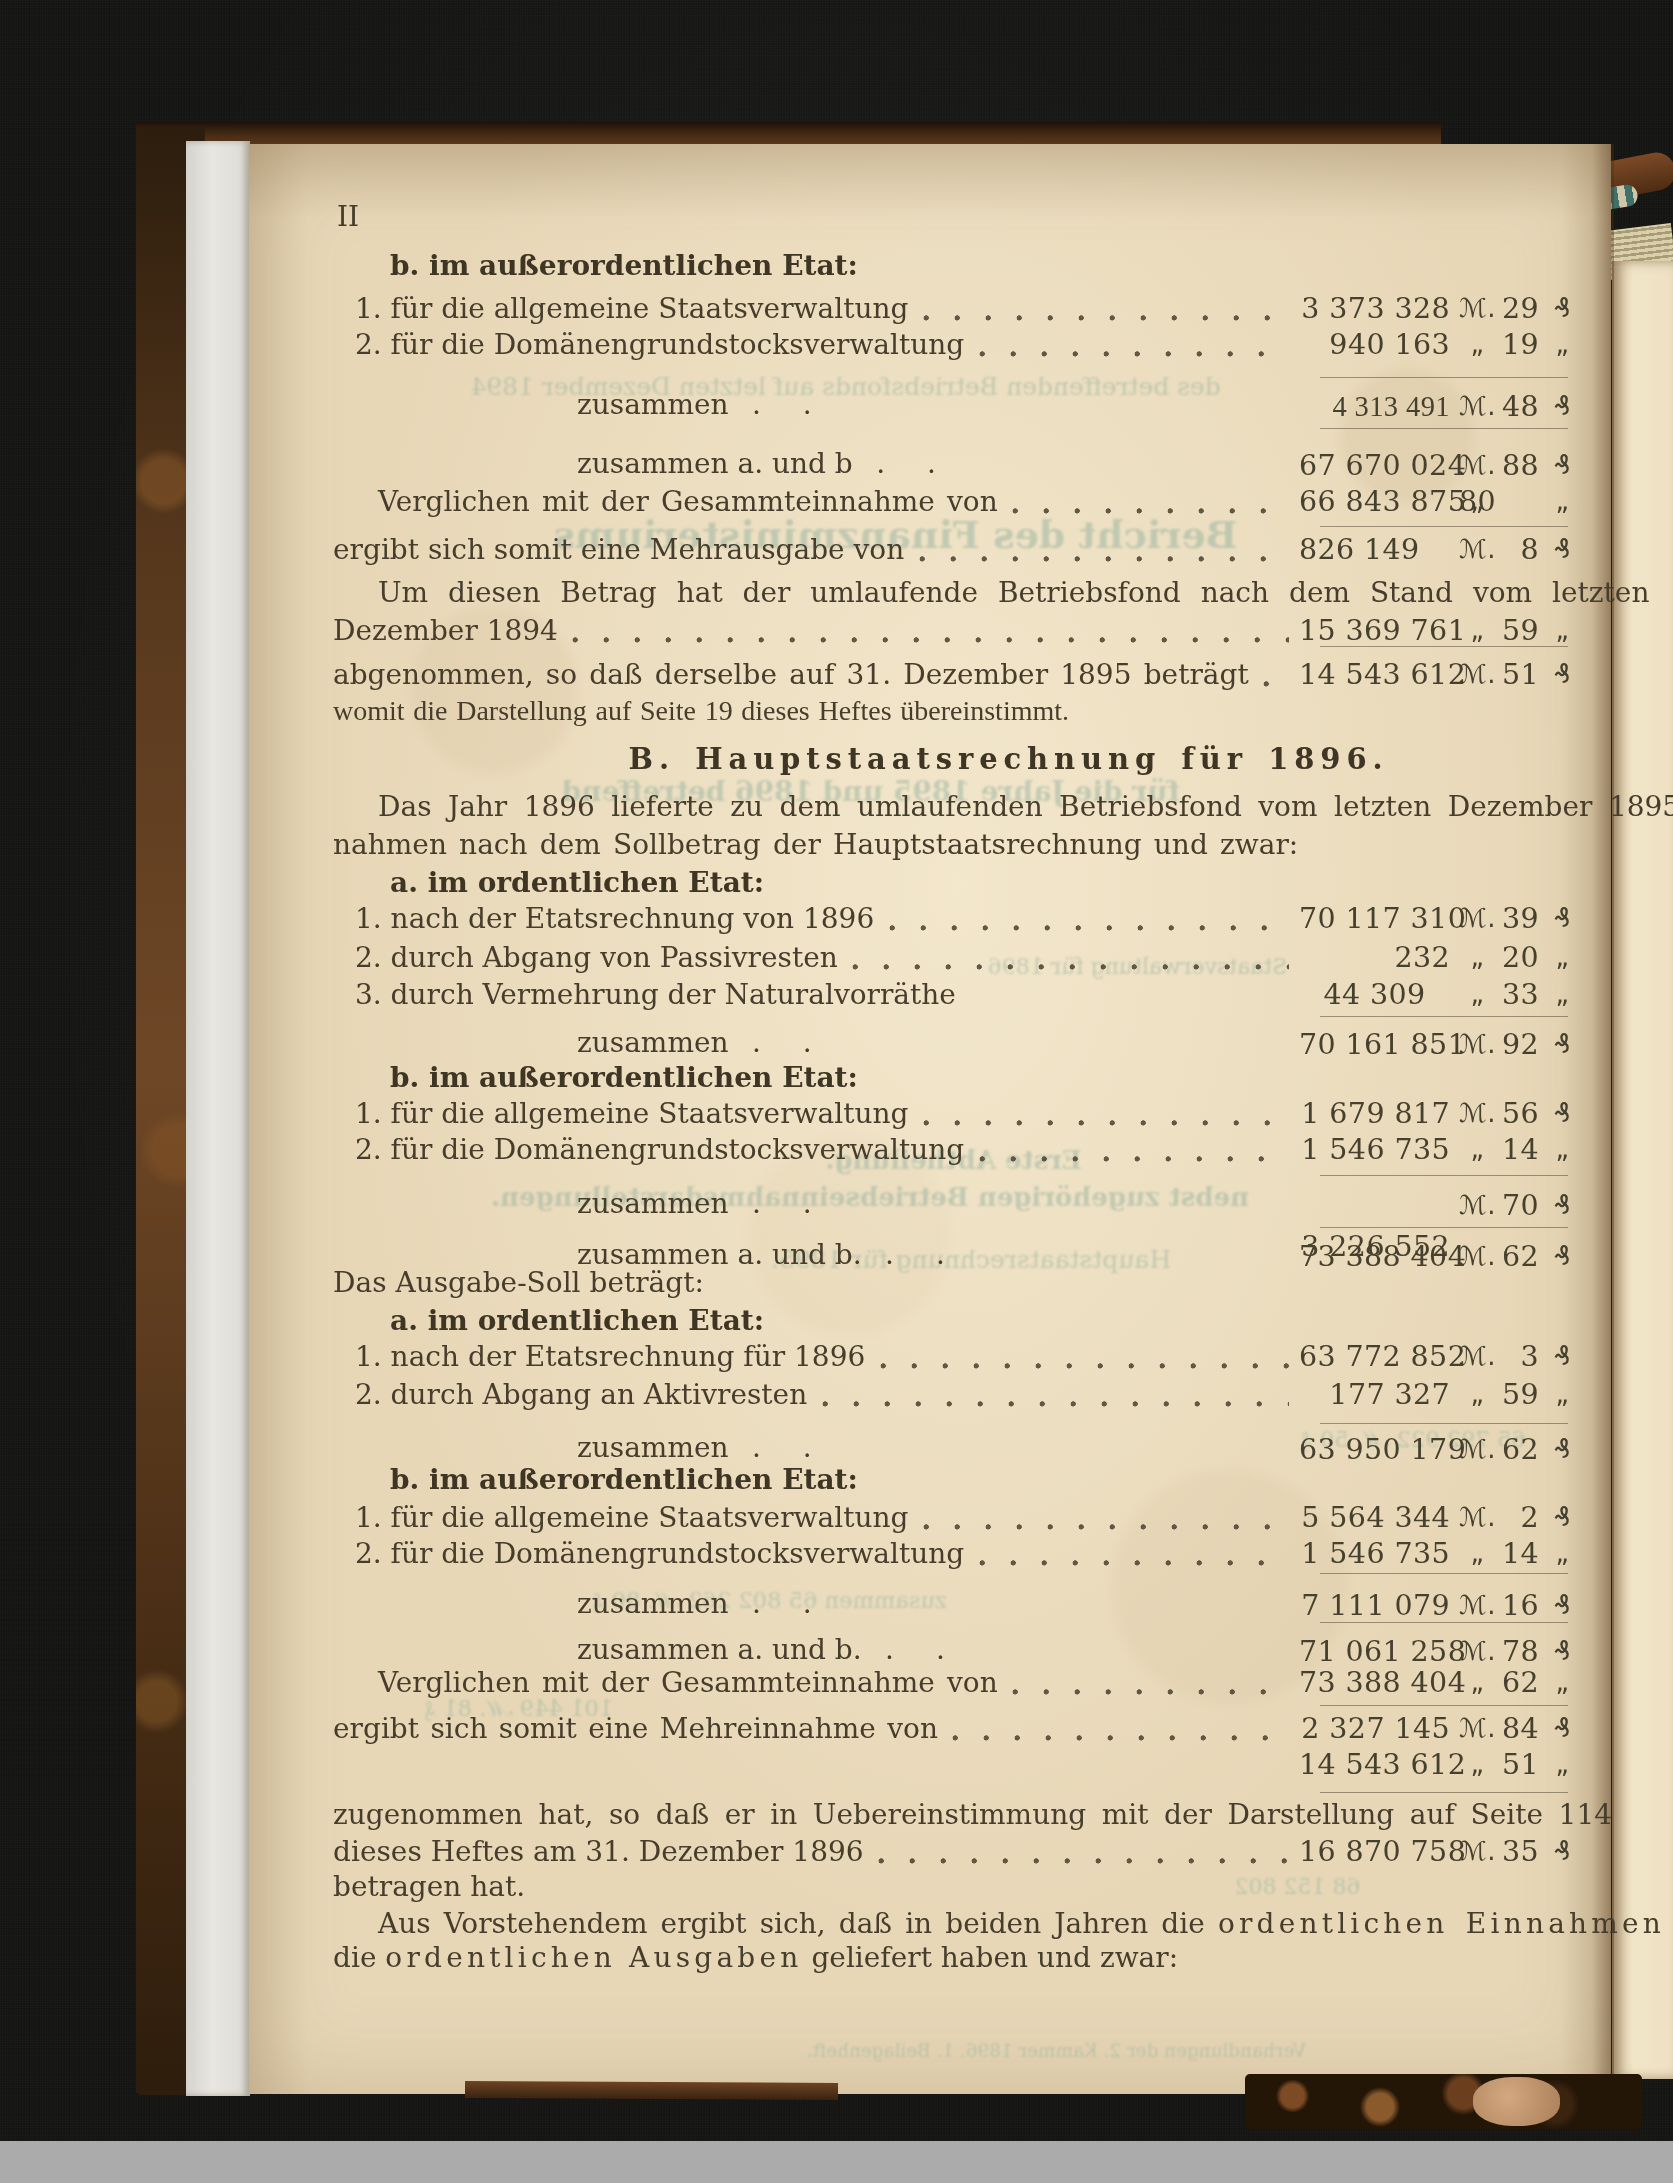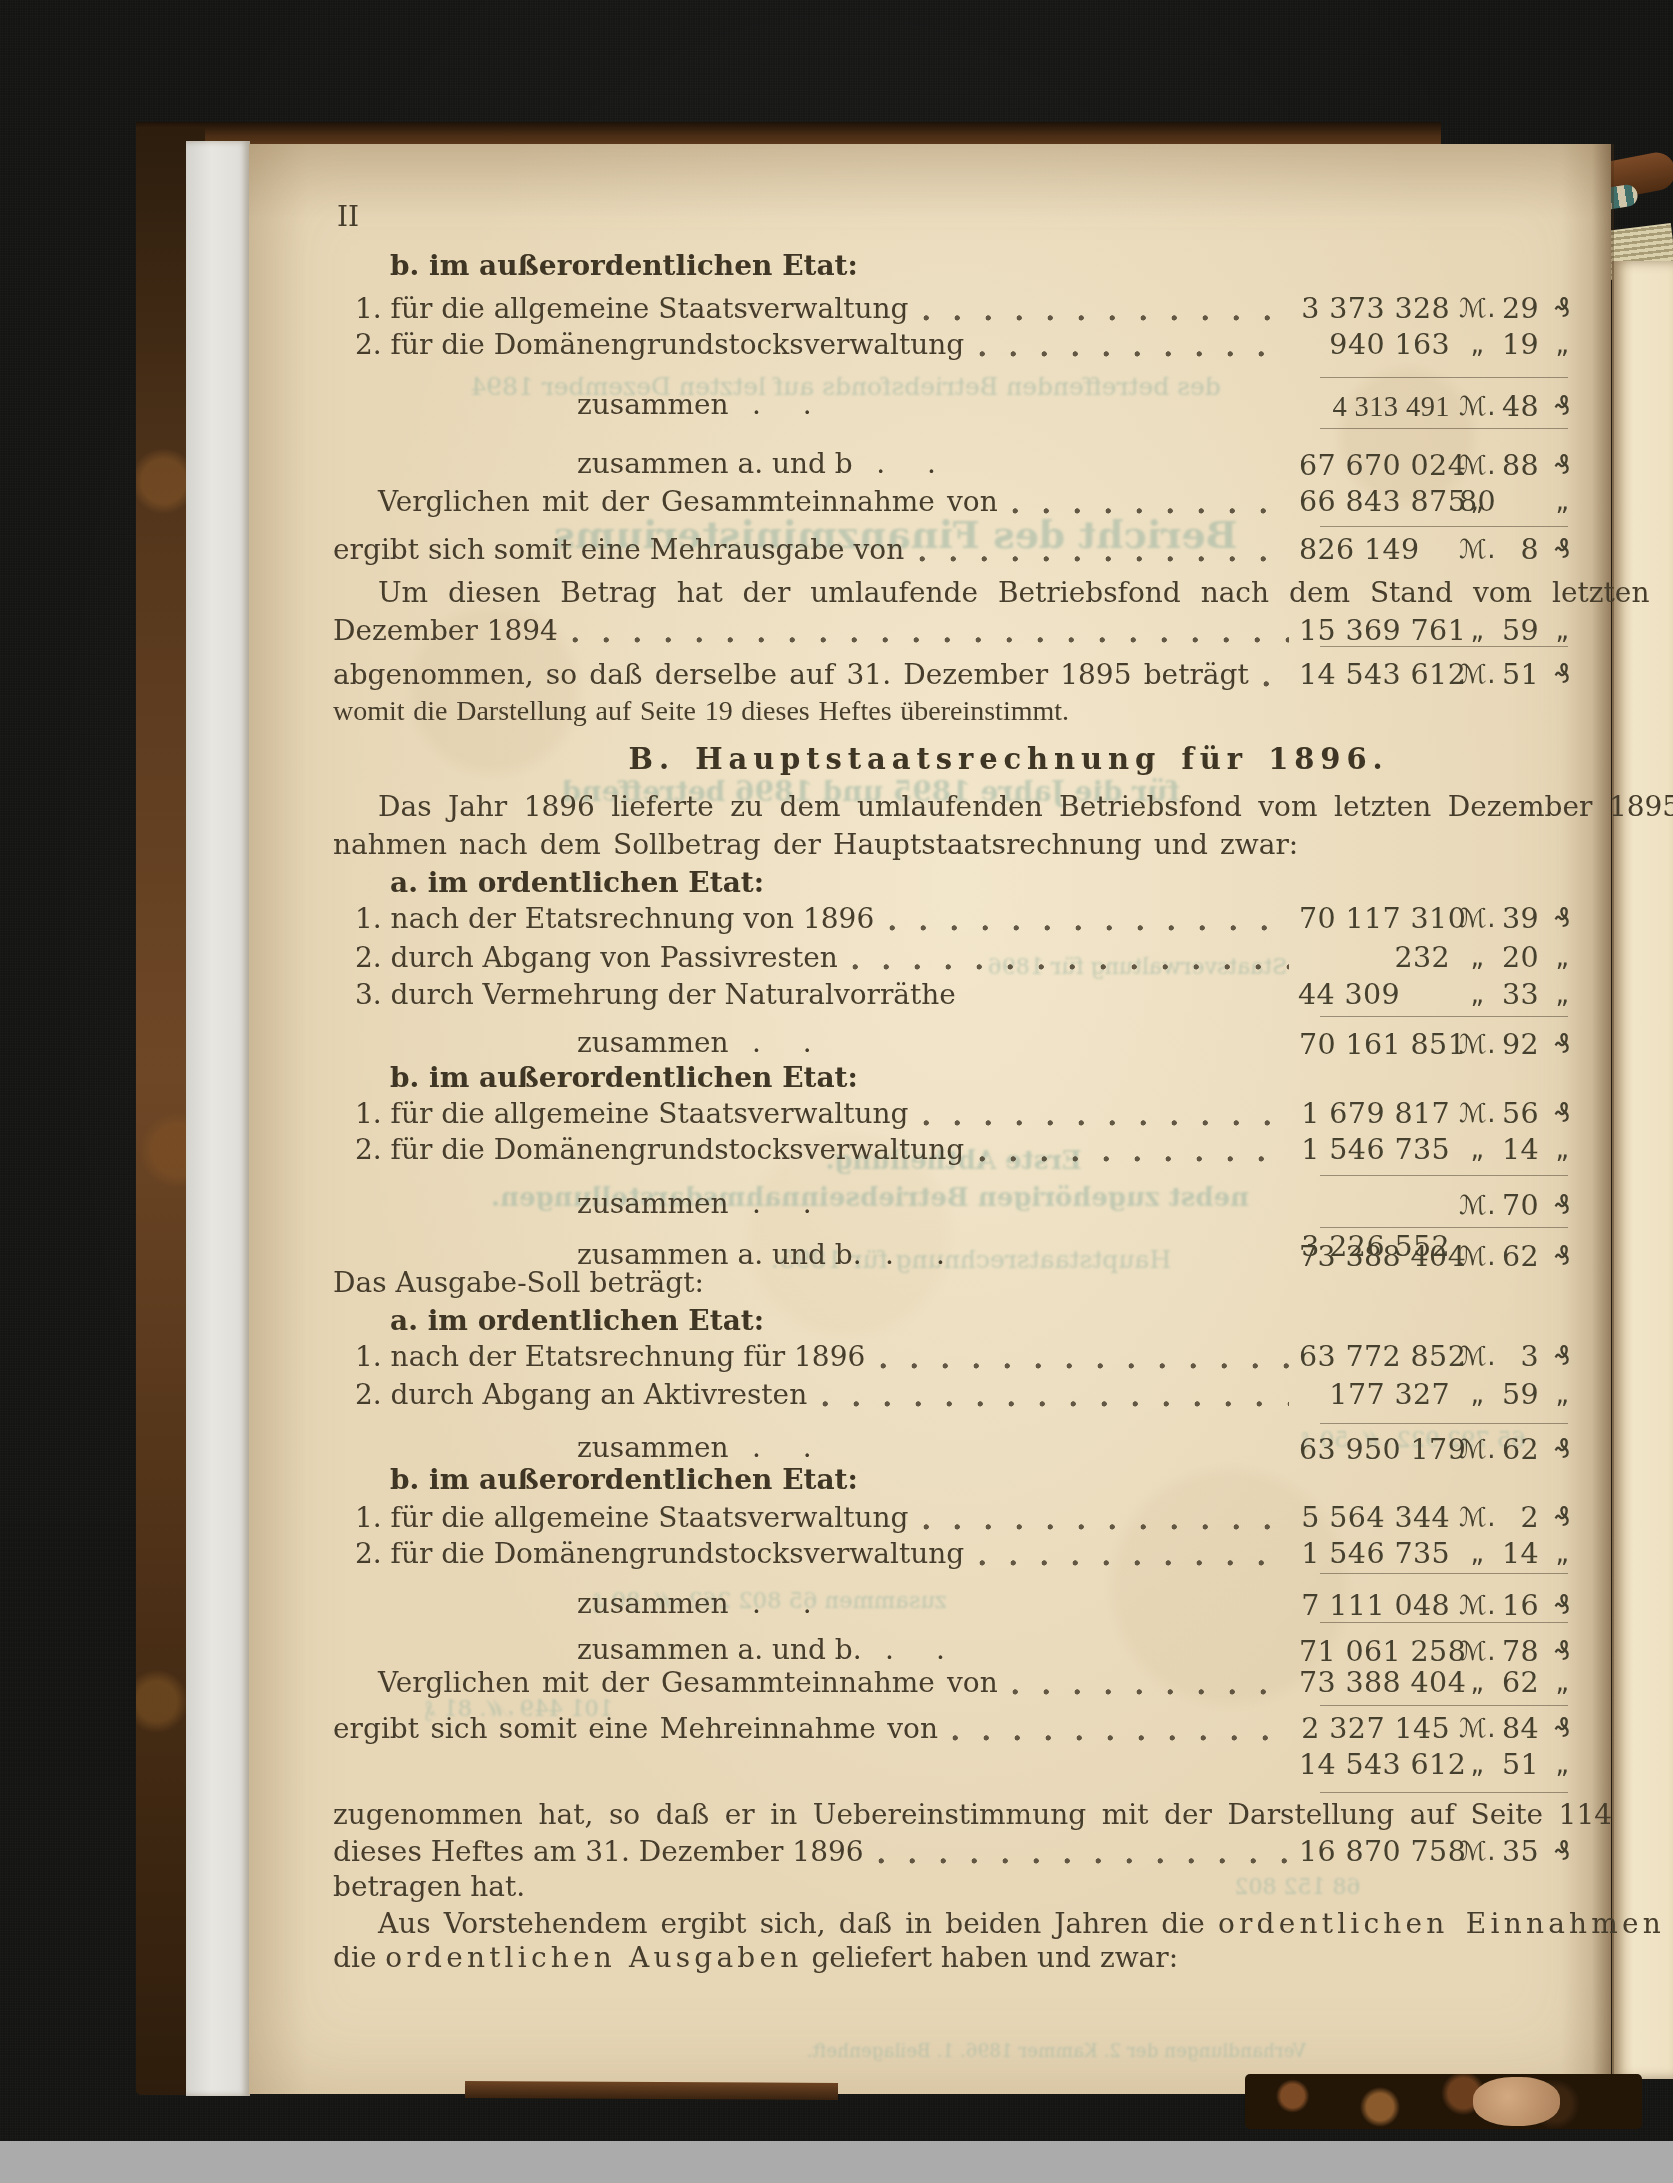--- a/index.html
+++ b/index.html
@@ -208,21 +208,21 @@
         <span class="lbl">2. durch Abgang von Passivresten</span>
         <div class="leader"></div>
       </div>
       <div class="num " style="top: 939px; left: 1299px; width: 151px; text-align: right;">232</div>
       <div class="num cur" style="top: 939px; left: 1454px; width: 47px; text-align: center;">„</div>
       <div class="num " style="top: 939px; left: 1501px; width: 38px; text-align: right;">20</div>
       <div class="num pfs" style="top: 939px; left: 1540px; width: 45px; text-align: center;">„</div>
       <div class="row" style="top: 976px; left: 355px; width: 944px;">
         <span class="lbl">3. durch Vermehrung der Naturalvorräthe</span>
       </div>
-      <div class="num " style="top: 976px; left: 1249px; width: 151px; text-align: right;">44 309</div>
+      <div class="num " style="top: 976px; left: 1299px; width: 151px; text-align: center;">44 309</div>
       <div class="num cur" style="top: 976px; left: 1454px; width: 47px; text-align: center;">„</div>
       <div class="num " style="top: 976px; left: 1501px; width: 38px; text-align: right;">33</div>
       <div class="num pfs" style="top: 976px; left: 1540px; width: 45px; text-align: center;">„</div>
       <div class="sum-row" style="top: 1026px;"><span class="lbl">zusammen</span><span class="sdots">.  .</span></div>
       <div class="num " style="top: 1026px; left: 1299px; width: 151px; text-align: right;">70 161 851</div>
       <div class="num cur" style="top: 1026px; left: 1454px; width: 47px; text-align: center;">ℳ.</div>
       <div class="num " style="top: 1026px; left: 1501px; width: 38px; text-align: right;">92</div>
       <div class="num pfs" style="top: 1026px; left: 1540px; width: 45px; text-align: center;">₰</div>
       <div class="row bold" style="top: 1059px; left: 390px;">
         <span class="lbl">b. im außerordentlichen Etat:</span>
@@ -293,21 +293,21 @@
       <div class="num pfs" style="top: 1499px; left: 1540px; width: 45px; text-align: center;">₰</div>
       <div class="row" style="top: 1535px; left: 355px; width: 944px;">
         <span class="lbl">2. für die Domänengrundstocksverwaltung</span>
         <div class="leader"></div>
       </div>
       <div class="num " style="top: 1535px; left: 1299px; width: 151px; text-align: right;">1 546 735</div>
       <div class="num cur" style="top: 1535px; left: 1454px; width: 47px; text-align: center;">„</div>
       <div class="num " style="top: 1535px; left: 1501px; width: 38px; text-align: right;">14</div>
       <div class="num pfs" style="top: 1535px; left: 1540px; width: 45px; text-align: center;">„</div>
       <div class="sum-row" style="top: 1587px;"><span class="lbl">zusammen</span><span class="sdots">.  .</span></div>
-      <div class="num " style="top: 1587px; left: 1299px; width: 151px; text-align: right;">7 111 048</div>
+      <div class="num " style="top: 1587px; left: 1299px; width: 151px; text-align: right;">7 111 079</div>
       <div class="num cur" style="top: 1587px; left: 1454px; width: 47px; text-align: center;">ℳ.</div>
       <div class="num " style="top: 1587px; left: 1501px; width: 38px; text-align: right;">16</div>
       <div class="num pfs" style="top: 1587px; left: 1540px; width: 45px; text-align: center;">₰</div>
       <div class="sum-row" style="top: 1633px;"><span class="lbl">zusammen a. und b.</span><span class="sdots">.  .</span></div>
       <div class="num " style="top: 1633px; left: 1299px; width: 151px; text-align: right;">71 061 258</div>
       <div class="num cur" style="top: 1633px; left: 1454px; width: 47px; text-align: center;">ℳ.</div>
       <div class="num " style="top: 1633px; left: 1501px; width: 38px; text-align: right;">78</div>
       <div class="num pfs" style="top: 1633px; left: 1540px; width: 45px; text-align: center;">₰</div>
       <div class="row" style="top: 1664px; left: 378px; word-spacing: 3.3px; width: 921px;">
         <span class="lbl">Verglichen mit der Gesammteinnahme von</span>

